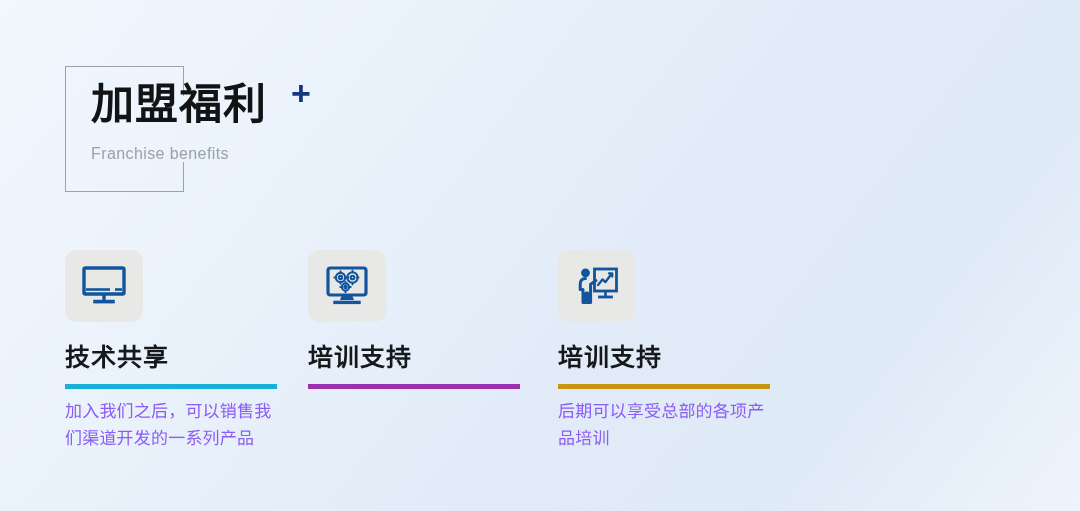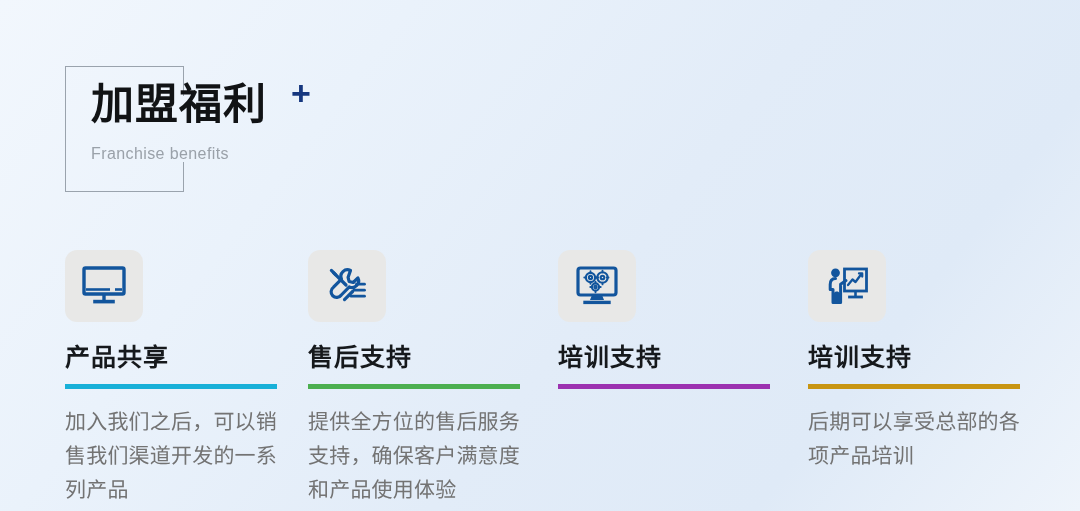--- a/index.html
+++ b/index.html
@@ -134,24 +134,24 @@
   }
 
   .card-rule {
     margin-top: 12px;
     width: 212px;
     height: 5px;
     border-radius: 0;
   }
 
   .card-desc {
-    margin-top: 16px;
-    font-size: 21px;
+    margin-top: 9px;
+    font-size: 17px;
     line-height: 1.62;
-    color: #737373;
+    color: #8b5cf6;
     width: 212px;
     letter-spacing: 0.2px;
   }
 </style>
 </head>
 <body>
 
 <div class="header">
   <div class="header-box"></div>
   <div class="header-title">加盟福利</div>
@@ -164,45 +164,25 @@
   <div class="card">
     <div class="card-icon">
       <svg width="48" height="44" viewBox="0 0 48 44" fill="none" aria-hidden="true">
         <rect x="4" y="4" width="40" height="26" rx="1.5" stroke="#12559d" stroke-width="3.4"></rect>
         <path d="M6 25.5 H30" stroke="#12559d" stroke-width="2.6"></path>
         <path d="M35 25.5 H42" stroke="#12559d" stroke-width="2.6"></path>
         <path d="M24 30 V36" stroke="#12559d" stroke-width="3.4"></path>
         <path d="M15 37.6 H33" stroke="#12559d" stroke-width="3.6" stroke-linecap="square"></path>
       </svg>
     </div>
-    <div class="card-title">产品共享</div>
+    <div class="card-title">技术共享</div>
     <div class="card-rule" style="background:#18b0d8"></div>
     <div class="card-desc">加入我们之后，可以销售我们渠道开发的一系列产品</div>
   </div>
 
-  <div class="card">
-    <div class="card-icon">
-      <svg width="46" height="44" viewBox="0 0 46 44" fill="none" aria-hidden="true">
-        <g stroke="#12559d" stroke-width="3.2" stroke-linecap="round" stroke-linejoin="round">
-          <path d="M26.5 6.5 a6.6 6.6 0 0 0-9 8.6 L9.5 23.2 a5.6 5.6 0 1 0 7.8 7.8 l8-8.1 a6.6 6.6 0 0 0 8.6-9 l-4.6 4.6 -4.2-1 -1-4.2 z"></path>
-          <path d="M9.5 8.6 L22 21"></path>
-          <path d="M7.4 6.4 L11.6 10.6"></path>
-          <path d="M28.6 27.5 L20.5 35.6"></path>
-        </g>
-        <g stroke="#12559d" stroke-width="2.8" stroke-linecap="round">
-          <path d="M32.5 20.2 H40.5"></path>
-          <path d="M30 26.2 H40.5"></path>
-          <path d="M27 32.2 H40.5"></path>
-        </g>
-      </svg>
-    </div>
-    <div class="card-title">售后支持</div>
-    <div class="card-rule" style="background:#4caf50"></div>
-    <div class="card-desc">提供全方位的售后服务支持，确保客户满意度和产品使用体验</div>
-  </div>
 
   <div class="card">
     <div class="card-icon">
       <svg width="48" height="44" viewBox="0 0 48 44" fill="none" aria-hidden="true">
         <rect x="5" y="4" width="38" height="27" rx="2.5" stroke="#12559d" stroke-width="3.2"></rect>
         <g stroke="#12559d" stroke-width="2.1" fill="none">
           <circle cx="17.5" cy="13.5" r="4.6"></circle>
           <circle cx="17.5" cy="13.5" r="1.6"></circle>
           <circle cx="29.5" cy="13.5" r="5.2"></circle>
           <circle cx="29.5" cy="13.5" r="1.8"></circle>

